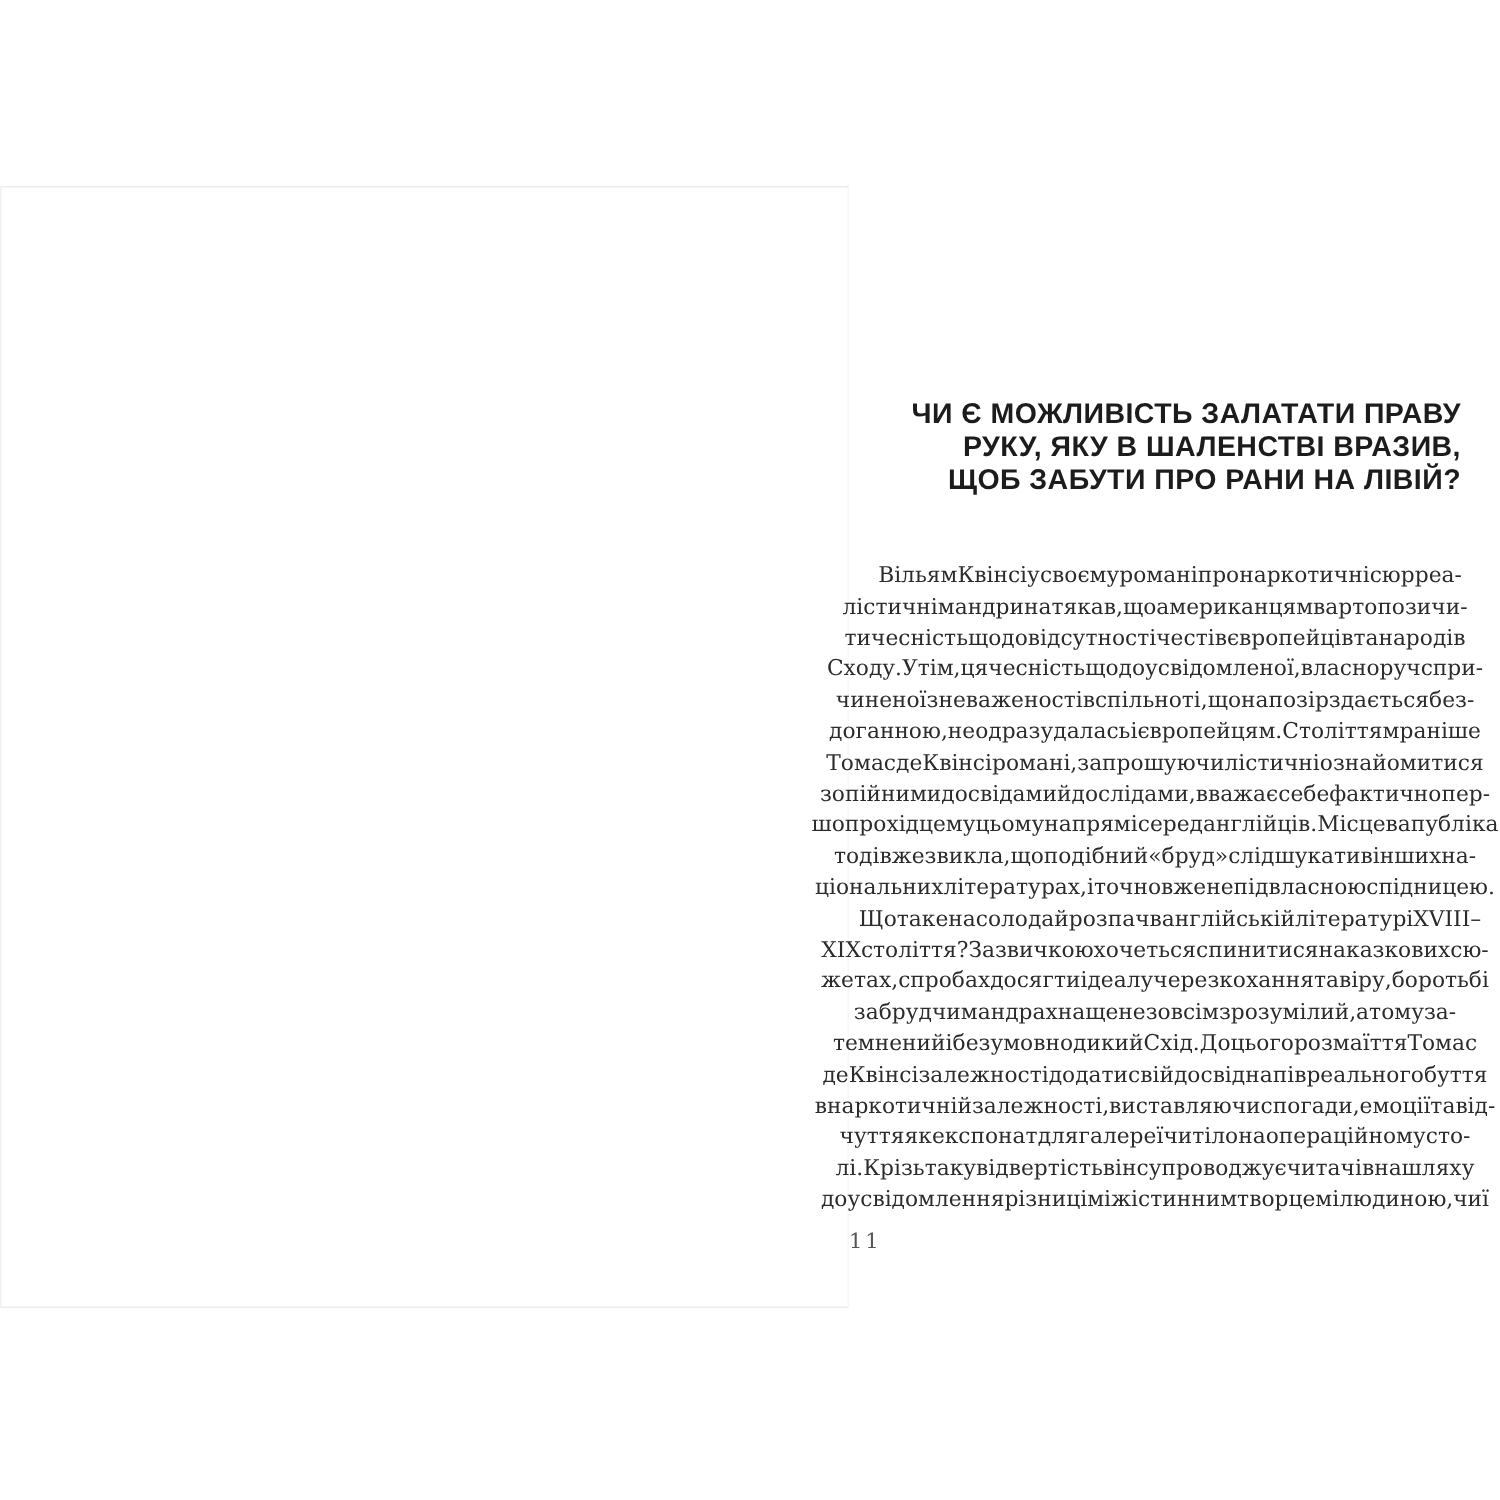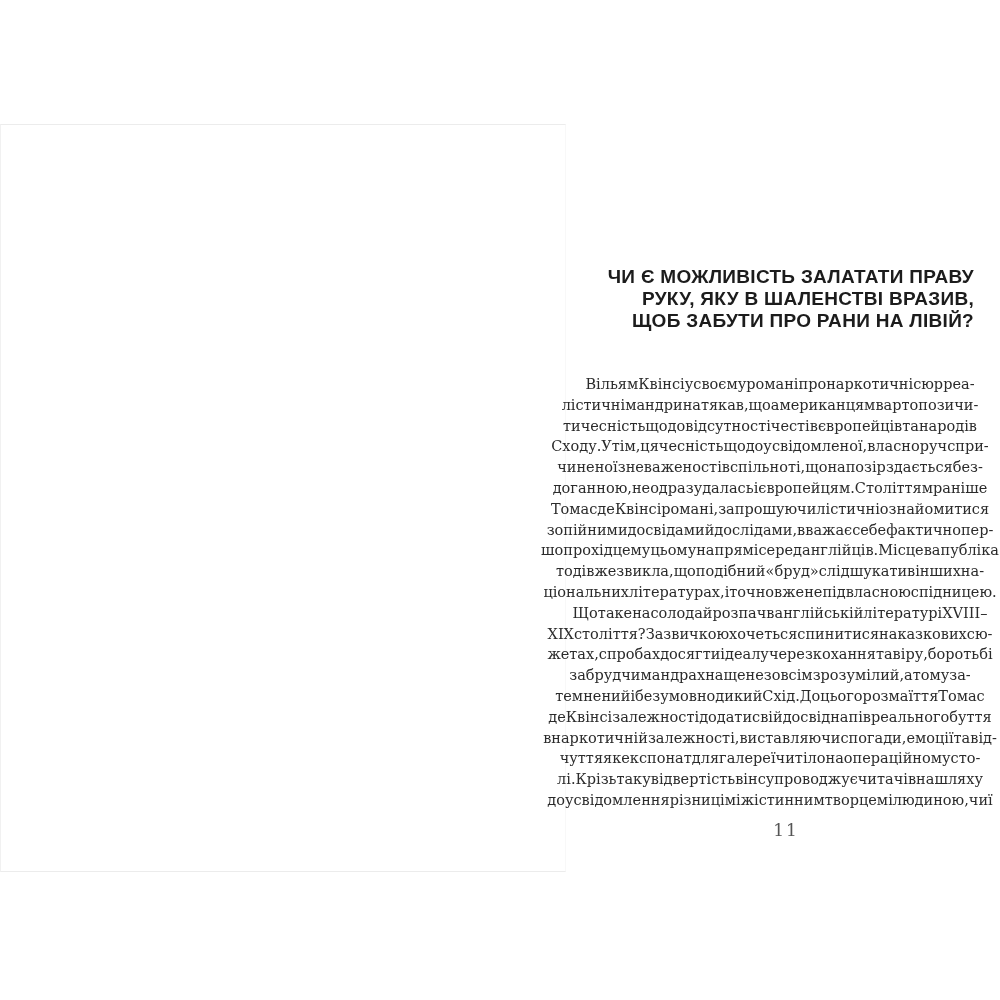--- a/index.html
+++ b/index.html
@@ -71,24 +71,23 @@
     line-height: 20.8px;
     height: 20.8px;
     white-space: nowrap;
   }
   .line.indent { padding-left: 20px; }
   .line span { display: inline-block; }
 
   .page-number {
     position: absolute;
     top: 820px;
-    left: 16px;
+    left: 0;
     width: 100%;
-    text-align: center;
-    font-size: 17px;
+    font-size: 14px;
     letter-spacing: 2px;
     color: #555555;
   }
 </style>
 </head>
 <body>
 
 <div class="left-page"></div>
 
 <div class="text-col">

